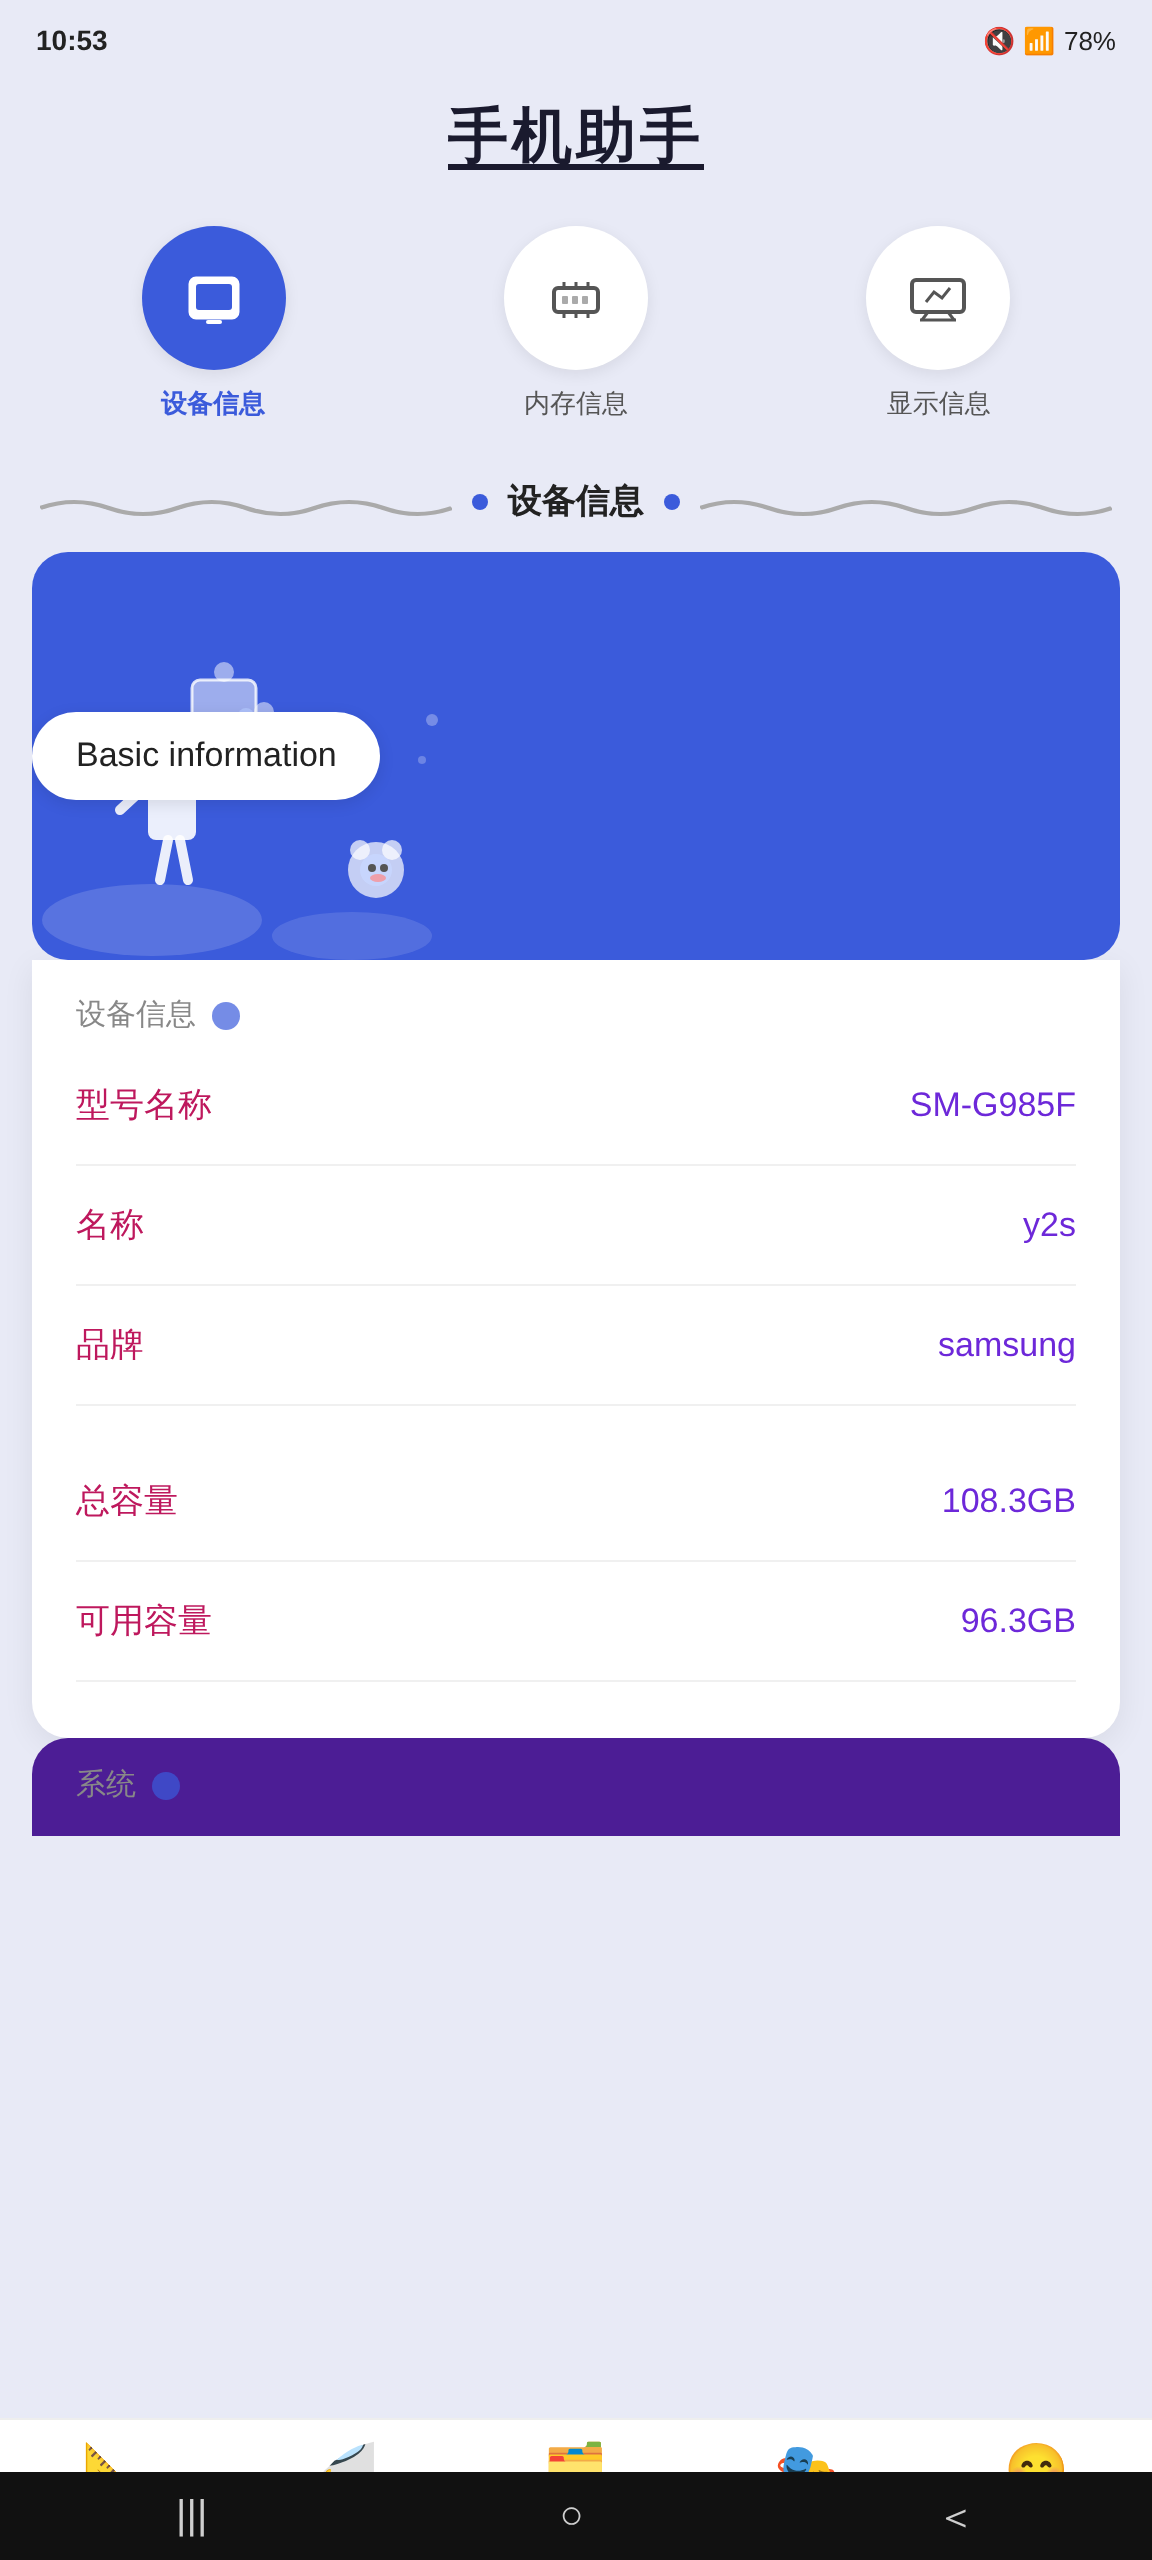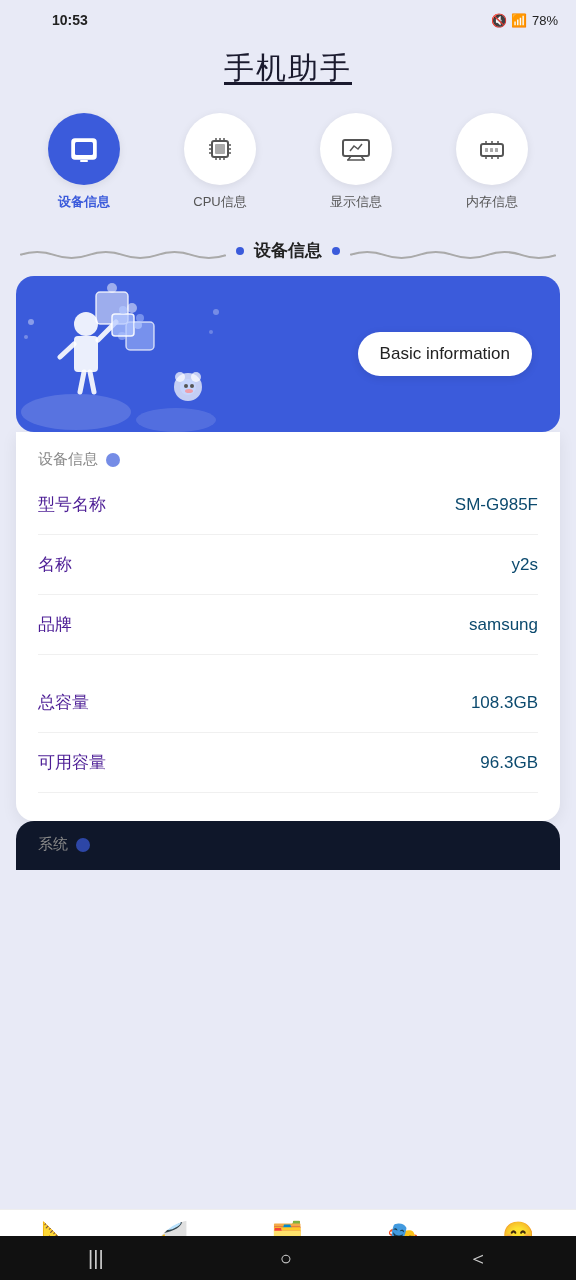--- a/index.html
+++ b/index.html
@@ -16,40 +16,39 @@
     }
 
     
     .status-bar {
       display: flex;
       justify-content: space-between;
       align-items: center;
       padding: 8px 18px 4px;
       height: 36px;
       background: #e8eaf6;
-      margin-left: 34px;
     }
     .status-left {
       font-size: 14px;
       font-weight: 600;
       color: #222;
     }
     .status-right {
       display: flex;
       align-items: center;
       gap: 4px;
       font-size: 13px;
       color: #222;
     }
 
     
     .app-title {
       text-align: center;
       font-size: 30px;
-      font-weight: 400;
+      font-weight: 700;
       color: #1a1a2e;
       padding: 12px 0 6px;
       letter-spacing: 2px;
       text-decoration: underline;
       text-underline-offset: 4px;
     }
 
     
     .nav-row {
       display: flex;
@@ -121,26 +120,25 @@
       font-weight: 600;
       color: #222;
       white-space: nowrap;
     }
 
     
     .banner-card {
       margin: 0 16px;
       border-radius: 18px;
       background: #3b5bdb;
-      height: 156px;
+      height: 204px;
       overflow: hidden;
       position: relative;
       display: flex;
       align-items: center;
-      justify-content: flex-end;
       padding-right: 28px;
     }
     .banner-illustration {
       position: absolute;
       left: 0;
       bottom: 0;
       width: 240px;
       height: 160px;
     }
     .banner-btn {
@@ -186,26 +184,26 @@
       justify-content: space-between;
       align-items: center;
       padding: 18px 0;
       border-bottom: 1px solid #f0f0f0;
     }
     .info-row:last-child {
       border-bottom: none;
     }
     .info-label {
       font-size: 17px;
-      color: #4c1d95;
+      color: #be185d;
       font-weight: 400;
     }
     .info-value {
       font-size: 17px;
-      color: #0c4a6e;
+      color: #6d28d9;
       font-weight: 500;
     }
 
     .section-gap {
       height: 18px;
     }
 
     
     .bottom-nav {
       position: fixed;
@@ -293,73 +291,52 @@
     <div class="nav-icon-circle active">
       <svg viewBox="0 0 36 36" fill="none">
         <rect x="6" y="8" width="24" height="20" rx="3" fill="white" stroke="white" stroke-width="1.5"></rect>
         <rect x="9" y="11" width="18" height="13" rx="1.5" fill="#3b5bdb"></rect>
         <rect x="14" y="29" width="8" height="2" rx="1" fill="white"></rect>
       </svg>
     </div>
     <span class="nav-label active">设备信息</span>
   </div>
 
-  <div class="nav-item">
-    <div class="nav-icon-circle">
-      <svg viewBox="0 0 36 36" fill="none">
-        <rect x="10" y="10" width="16" height="16" rx="2" stroke="#555" stroke-width="2"></rect>
-        <rect x="13" y="13" width="10" height="10" rx="1" fill="#aaa"></rect>
-        <line x1="14" y1="10" x2="14" y2="7" stroke="#555" stroke-width="1.5"></line>
-        <line x1="18" y1="10" x2="18" y2="7" stroke="#555" stroke-width="1.5"></line>
-        <line x1="22" y1="10" x2="22" y2="7" stroke="#555" stroke-width="1.5"></line>
-        <line x1="14" y1="26" x2="14" y2="29" stroke="#555" stroke-width="1.5"></line>
-        <line x1="18" y1="26" x2="18" y2="29" stroke="#555" stroke-width="1.5"></line>
-        <line x1="22" y1="26" x2="22" y2="29" stroke="#555" stroke-width="1.5"></line>
-        <line x1="10" y1="14" x2="7" y2="14" stroke="#555" stroke-width="1.5"></line>
-        <line x1="10" y1="18" x2="7" y2="18" stroke="#555" stroke-width="1.5"></line>
-        <line x1="10" y1="22" x2="7" y2="22" stroke="#555" stroke-width="1.5"></line>
-        <line x1="26" y1="14" x2="29" y2="14" stroke="#555" stroke-width="1.5"></line>
-        <line x1="26" y1="18" x2="29" y2="18" stroke="#555" stroke-width="1.5"></line>
-        <line x1="26" y1="22" x2="29" y2="22" stroke="#555" stroke-width="1.5"></line>
-      </svg>
-    </div>
-    <span class="nav-label">CPU信息</span>
-  </div>
-
-
-  <div class="nav-item">
-    <div class="nav-icon-circle">
-      <svg viewBox="0 0 36 36" fill="none">
-        <rect x="5" y="9" width="26" height="16" rx="2" stroke="#555" stroke-width="2"></rect>
-        <line x1="13" y1="25" x2="10" y2="29" stroke="#555" stroke-width="1.5"></line>
-        <line x1="23" y1="25" x2="26" y2="29" stroke="#555" stroke-width="1.5"></line>
-        <line x1="9" y1="29" x2="27" y2="29" stroke="#555" stroke-width="1.5"></line>
-        <polyline points="12,20 16,15 20,18 24,13" stroke="#555" stroke-width="1.5" fill="none"></polyline>
-      </svg>
-    </div>
-    <span class="nav-label">显示信息</span>
-  </div>
+
 
   <div class="nav-item">
     <div class="nav-icon-circle">
       <svg viewBox="0 0 36 36" fill="none">
         <rect x="7" y="13" width="22" height="12" rx="2" stroke="#555" stroke-width="2"></rect>
         <rect x="11" y="17" width="3" height="4" rx="0.5" fill="#aaa"></rect>
         <rect x="16" y="17" width="3" height="4" rx="0.5" fill="#aaa"></rect>
         <rect x="21" y="17" width="3" height="4" rx="0.5" fill="#aaa"></rect>
         <line x1="12" y1="13" x2="12" y2="10" stroke="#555" stroke-width="1.5"></line>
         <line x1="18" y1="13" x2="18" y2="10" stroke="#555" stroke-width="1.5"></line>
         <line x1="24" y1="13" x2="24" y2="10" stroke="#555" stroke-width="1.5"></line>
         <line x1="12" y1="25" x2="12" y2="28" stroke="#555" stroke-width="1.5"></line>
         <line x1="18" y1="25" x2="18" y2="28" stroke="#555" stroke-width="1.5"></line>
         <line x1="24" y1="25" x2="24" y2="28" stroke="#555" stroke-width="1.5"></line>
       </svg>
     </div>
     <span class="nav-label">内存信息</span>
   </div>
+
+  <div class="nav-item">
+    <div class="nav-icon-circle">
+      <svg viewBox="0 0 36 36" fill="none">
+        <rect x="5" y="9" width="26" height="16" rx="2" stroke="#555" stroke-width="2"></rect>
+        <line x1="13" y1="25" x2="10" y2="29" stroke="#555" stroke-width="1.5"></line>
+        <line x1="23" y1="25" x2="26" y2="29" stroke="#555" stroke-width="1.5"></line>
+        <line x1="9" y1="29" x2="27" y2="29" stroke="#555" stroke-width="1.5"></line>
+        <polyline points="12,20 16,15 20,18 24,13" stroke="#555" stroke-width="1.5" fill="none"></polyline>
+      </svg>
+    </div>
+    <span class="nav-label">显示信息</span>
+  </div>
 </div>
 
 <div class="content-scroll">
 
   <div class="section-header">
     <div class="wavy-line">
       <svg viewBox="0 0 120 12" preserveAspectRatio="none">
         <path d="M0,6 Q10,0 20,6 Q30,12 40,6 Q50,0 60,6 Q70,12 80,6 Q90,0 100,6 Q110,12 120,6" stroke="#aaa" stroke-width="2" fill="none"></path>
       </svg>
     </div>
@@ -455,21 +432,21 @@
       <span class="info-value">108.3GB</span>
     </div>
     <div class="info-row">
       <span class="info-label">可用容量</span>
       <span class="info-value">96.3GB</span>
     </div>
 
     <div class="section-gap"></div>
   </div>
 
-  <div style="margin: 0 16px; background: #0f172a; border-radius: 18px 18px 0 0; padding: 14px 22px 10px;">
+  <div style="margin: 0 16px; background: #4c1d95; border-radius: 18px 18px 0 0; padding: 14px 22px 10px;">
     <div class="section-group-label">
       <span>系统</span>
       <div class="section-group-dot"></div>
     </div>
   </div>
 </div>
 
 <div class="bottom-nav-wrap">
   <div class="bottom-nav">
     <div class="bottom-nav-item">

